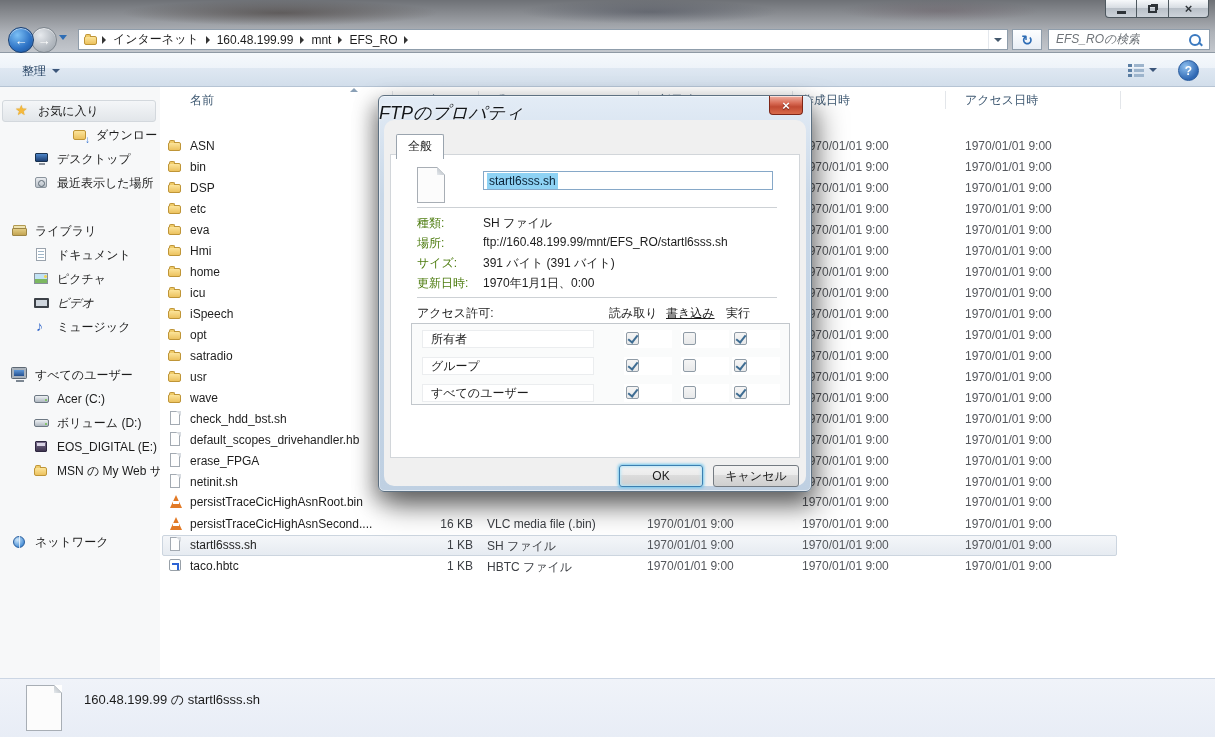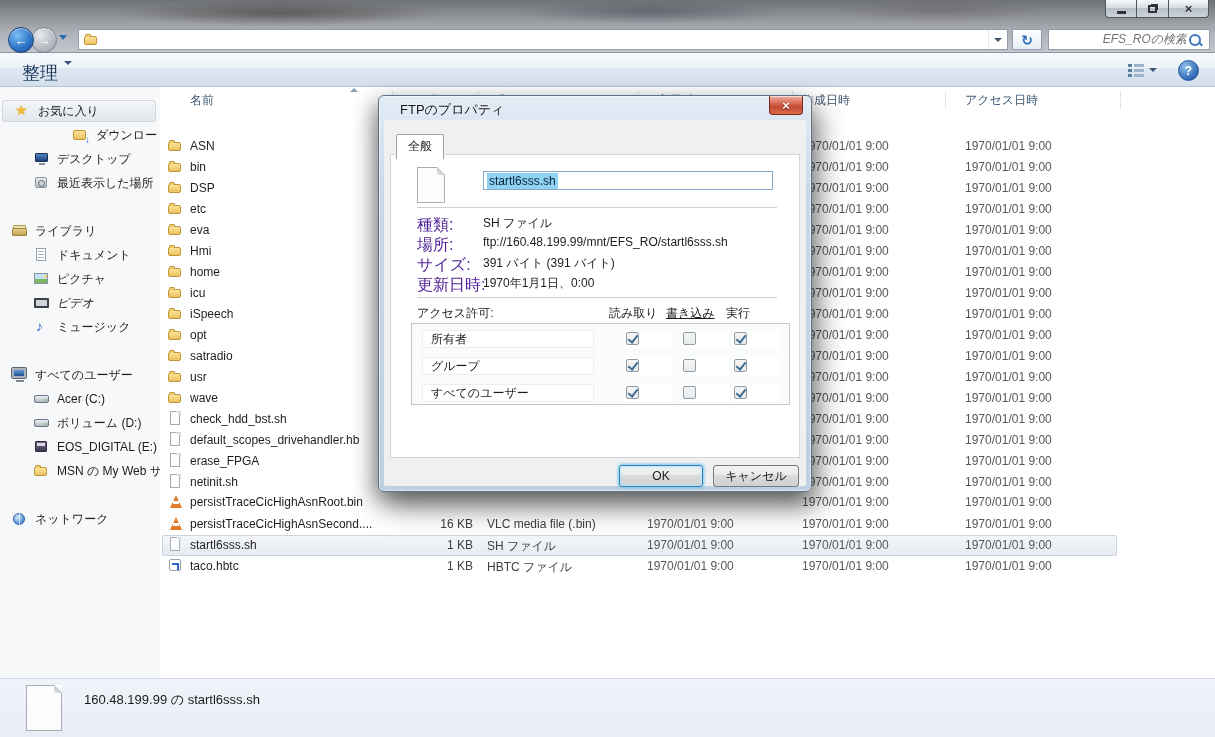--- a/index.html
+++ b/index.html
@@ -30,29 +30,29 @@
   .nav-dd{position:absolute;left:59px;top:35px;width:0;height:0;border-left:4px solid transparent;border-right:4px solid transparent;border-top:5px solid #2e6db4;}
   .addr{position:absolute;left:78px;top:29px;width:930px;height:21px;box-sizing:border-box;background:#fff;
     border:1px solid #8f9dab;display:flex;align-items:center;padding-left:5px;}
   .crumb{font-size:12px;color:#1b1b1b;padding:0 5px;white-space:nowrap;}
   .crumb-sep{width:0;height:0;border-left:4px solid #333;border-top:4px solid transparent;border-bottom:4px solid transparent;margin:0 2px;flex:none;}
   .addr-dd{margin-left:auto;width:18px;display:flex;justify-content:center;align-items:center;align-self:stretch;border-left:1px solid #e4e8ed;}
   .addr-dd i{width:0;height:0;border-left:4px solid transparent;border-right:4px solid transparent;border-top:4px solid #44586c;}
   .refresh{position:absolute;left:1012px;top:29px;width:30px;height:21px;box-sizing:border-box;border:1px solid #8f9dab;
     background:linear-gradient(#fdfeff,#e8eef5);color:#2d6cb5;font-size:14px;font-weight:bold;display:flex;align-items:center;justify-content:center;}
   .search{position:absolute;left:1048px;top:29px;width:162px;height:21px;box-sizing:border-box;background:#fff;
-    border:1px solid #8f9dab;display:flex;align-items:center;padding:0 22px 0 7px;justify-content:flex-end;}
+    border:1px solid #8f9dab;display:flex;align-items:center;padding:0 22px 0 7px;}
   .search-text{font-size:12px;font-style:italic;color:#6e7378;white-space:nowrap;overflow:hidden;}
   .mag{position:absolute;right:8px;top:4px;width:8px;height:8px;border:2px solid #3a79c0;border-radius:50%;}
   .mag::after{content:"";position:absolute;left:7px;top:7px;width:5px;height:2px;background:#3a79c0;transform:rotate(45deg);}
   
   #toolbar{position:absolute;left:0;top:52px;width:1215px;height:35px;box-sizing:border-box;
     background:linear-gradient(#f6f9fc,#eef3f9 45%,#dfe8f2 46%,#d2deeb);
     border-top:1px solid #8f99a4;border-bottom:1px solid #b6c4d4;}
-  .organize{position:absolute;left:14px;top:8px;height:20px;display:flex;align-items:flex-start;gap:6px;font-size:18px;color:#1e3b5c;padding:0 8px;}
+  .organize{position:absolute;left:14px;top:8px;height:20px;display:flex;align-items:center;gap:6px;font-size:12px;color:#1e3b5c;padding:0 8px;}
   .tri-dn{width:0;height:0;border-left:4px solid transparent;border-right:4px solid transparent;border-top:4px solid #3c567a;}
   .views{position:absolute;right:58px;top:10px;display:flex;align-items:center;gap:5px;}
   .vg{width:16px;height:14px;position:relative;}
   .vg::before{content:"";position:absolute;left:0;top:1px;width:4px;height:3px;background:#5b7ea3;box-shadow:0 5px 0 #5b7ea3,0 10px 0 #5b7ea3;}
   .vg::after{content:"";position:absolute;left:6px;top:1px;width:10px;height:3px;background:#9db4cc;box-shadow:0 5px 0 #9db4cc,0 10px 0 #9db4cc;}
   .help{position:absolute;right:16px;top:7px;width:19px;height:19px;border-radius:50%;border:1px solid #24589c;color:#fff;
     background:radial-gradient(circle at 35% 30%,#8ec0ef,#2f68b4 70%);font-size:12px;font-weight:bold;display:flex;align-items:center;justify-content:center;}
   
   #sidebar{position:absolute;left:0;top:87px;width:160px;bottom:59px;background:#f7f8f9;border-right:1px solid #ededee;}
   .side-item{position:absolute;left:0;width:160px;height:22px;display:flex;align-items:center;font-size:12px;color:#1c1c1c;
@@ -128,35 +128,35 @@
     background:linear-gradient(#f0f3f9,#e8edf6);border-top:1px solid #ccd6e4;}
   .paper{position:absolute;background:#fcfcfc;border:1px solid #a8aeb5;box-sizing:border-box;}
   .paper::before{content:"";position:absolute;top:-1px;right:-1px;width:8px;height:8px;
     background:linear-gradient(225deg,#fff 45%,#c8cdd2 50%,#e6eaee);}
   .d-icon{left:26px;top:6px;width:36px;height:46px;}
   .d-text{position:absolute;left:84px;top:12px;font-size:13px;color:#1b1b1b;}
   
   #dialog{position:absolute;left:378px;top:95px;width:434px;height:397px;z-index:30;box-sizing:border-box;
     background:linear-gradient(#e3ecf6,#c9d8e8 25%,#bfd0e2);border:1px solid #5e7182;border-radius:6px;
     box-shadow:inset 0 0 0 1px rgba(255,255,255,.5),6px 14px 28px rgba(0,0,0,.5),-6px 8px 20px rgba(0,0,0,.3);}
-  .dlg-title{position:absolute;left:21px;top:5px;font-size:13px;color:#14171a;text-shadow:0 0 4px rgba(255,255,255,.9);}
+  .dlg-title{position:absolute;left:0;top:5px;font-size:18px;color:#14171a;text-shadow:0 0 4px rgba(255,255,255,.9);font-style:italic;}
   .dlg-close{position:absolute;top:0;right:8px;width:34px;height:19px;box-sizing:border-box;border:1px solid #7e2617;border-top:none;
     border-radius:0 0 4px 4px;background:linear-gradient(#f0b0a2,#d86b55 40%,#c14a33 60%,#d96a4a);
     color:#fff;display:flex;align-items:center;justify-content:center;box-shadow:inset 0 1px 0 rgba(255,255,255,.6);}
   .dlg-close .g-close{color:#fff;text-shadow:0 1px 1px rgba(60,0,0,.7);}
-  .dlg-client{position:absolute;left:5px;right:5px;top:24px;bottom:5px;background:#f0f0f0;border-radius:2px;}
+  .dlg-client{position:absolute;left:5px;right:5px;top:24px;bottom:5px;background:#f0f0f0;border-radius:10px;}
   .dlg-tab{position:absolute;left:12px;top:14px;padding:3px 11px 4px;background:#fff;border:1px solid #9aa4ae;border-bottom:none;
     border-radius:2px 2px 0 0;font-size:12px;color:#1c1c1c;z-index:2;}
   .dlg-page{position:absolute;left:6px;right:6px;top:34px;height:302px;background:#fff;border:1px solid #d2d6da;box-sizing:content-box;}
   .bigdoc{left:26px;top:12px;width:28px;height:36px;}
   .fname{position:absolute;left:92px;top:16px;width:290px;height:19px;box-sizing:border-box;background:#fff;
     border:1px solid #86a8c8;display:flex;align-items:center;padding-left:3px;}
   .fname-sel{background:#8ed2f4;color:#0a2236;font-size:12px;padding:1px 2px;white-space:nowrap;}
   .sepline{position:absolute;left:26px;width:360px;height:1px;background:#cdd1d5;box-shadow:0 1px 0 #fff;}
-  .dfield-label{position:absolute;left:26px;font-size:16px;color:#4c1d95;white-space:nowrap;}
+  .dfield-label{position:absolute;left:26px;font-size:12px;color:#4d7c0f;white-space:nowrap;}
   .dfield-value{position:absolute;left:92px;font-size:12px;color:#1c1c1c;white-space:nowrap;}
   .perm-label{position:absolute;left:26px;top:150px;font-size:12px;color:#1c1c1c;}
   #perm-heads{position:absolute;left:0;top:150px;width:100%;}
   .perm-head{position:absolute;font-size:12px;color:#1c1c1c;white-space:nowrap;}
   .perm-panel{position:absolute;left:20px;top:168px;width:379px;height:82px;box-sizing:border-box;background:#fafbfb;border:1px solid #c2c7cc;padding-left:18px;}
   #perm-rows{position:absolute;left:0;top:0;right:0;bottom:0;}
   .prow-label{position:absolute;left:10px;width:172px;height:18px;box-sizing:border-box;background:#fff;border:1px solid #ebedef;
     font-size:12px;color:#1c1c1c;display:flex;align-items:center;padding-left:8px;white-space:nowrap;}
   .pcell{position:absolute;width:48px;height:18px;background:#fff;}
   .cb{position:absolute;left:2px;top:2px;width:13px;height:13px;box-sizing:border-box;border:1px solid #8f9ba6;border-radius:2px;
@@ -186,20 +186,31 @@
   </div>
   <div class="nav-btn back">
       <span>←</span>
     </div>
   <div class="nav-btn fwd">
       <span>→</span>
     </div>
   <div class="nav-dd"></div>
   <div class="addr">
     <span class="icn folder"></span>
+    <span id="crumbs" style="display:flex;align-items:center;">
+        <span class="crumb-sep"></span>
+        <span class="crumb">インターネット</span>
+        <span class="crumb-sep"></span>
+        <span class="crumb">160.48.199.99</span>
+        <span class="crumb-sep"></span>
+        <span class="crumb">mnt</span>
+        <span class="crumb-sep"></span>
+        <span class="crumb">EFS_RO</span>
+        <span class="crumb-sep"></span>
+      </span>
     <span class="addr-dd">
         <i></i>
       </span>
   </div>
   <div class="refresh">
       <span>↻</span>
     </div>
   <div class="search">
     <span class="search-text">EFS_ROの検索</span>
     <span class="mag"></span>
@@ -271,21 +282,21 @@
         <span class="si-label">ボリューム (D:)</span>
       </div>
       <div class="side-item lvl1" style="top: 349px;">
         <span class="icn removable-drive"></span>
         <span class="si-label">EOS_DIGITAL (E:)</span>
       </div>
       <div class="side-item lvl1" style="top: 373px;">
         <span class="icn folder"></span>
         <span class="si-label">MSN の My Web サ</span>
       </div>
-      <div class="side-item" style="top: 421px;">
+      <div class="side-item" style="top: 444px;">
         <span class="icn network"></span>
         <span class="si-label">ネットワーク</span>
       </div>
     </div>
   </div>
 
 <div id="main">
   <span class="hdr" style="left:30px">名前</span>
   <span class="hdr" style="left:238px">サイズ</span>
   <span class="hdr" style="left:327px">種類</span>

